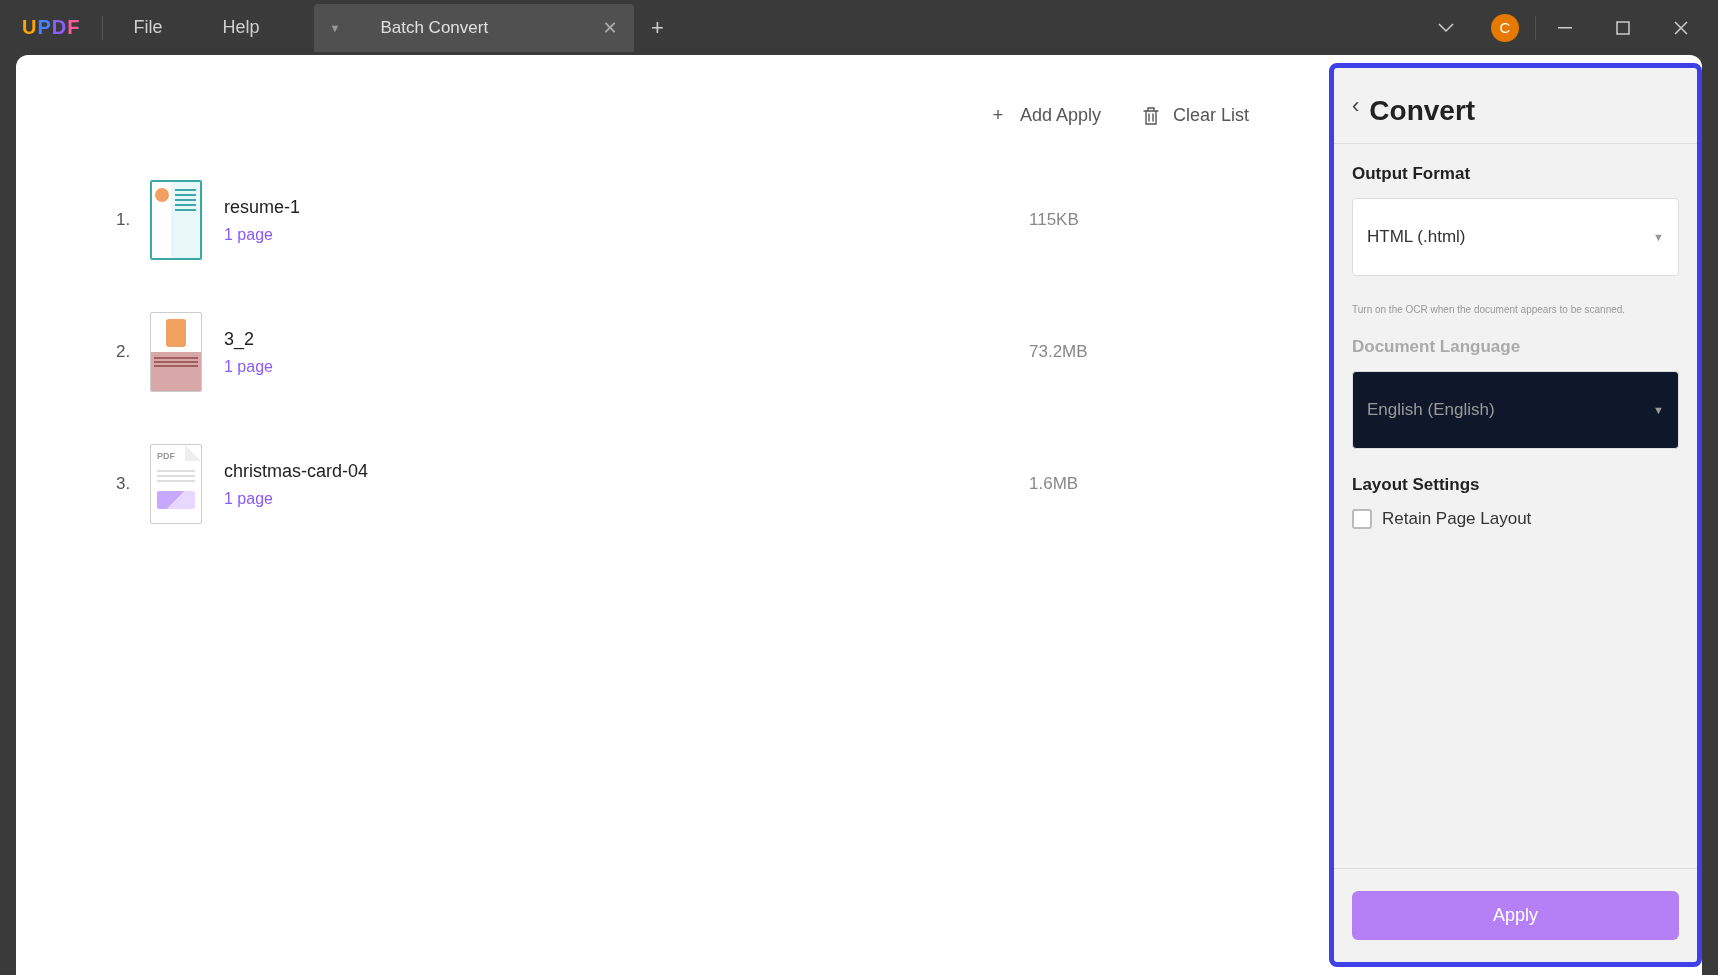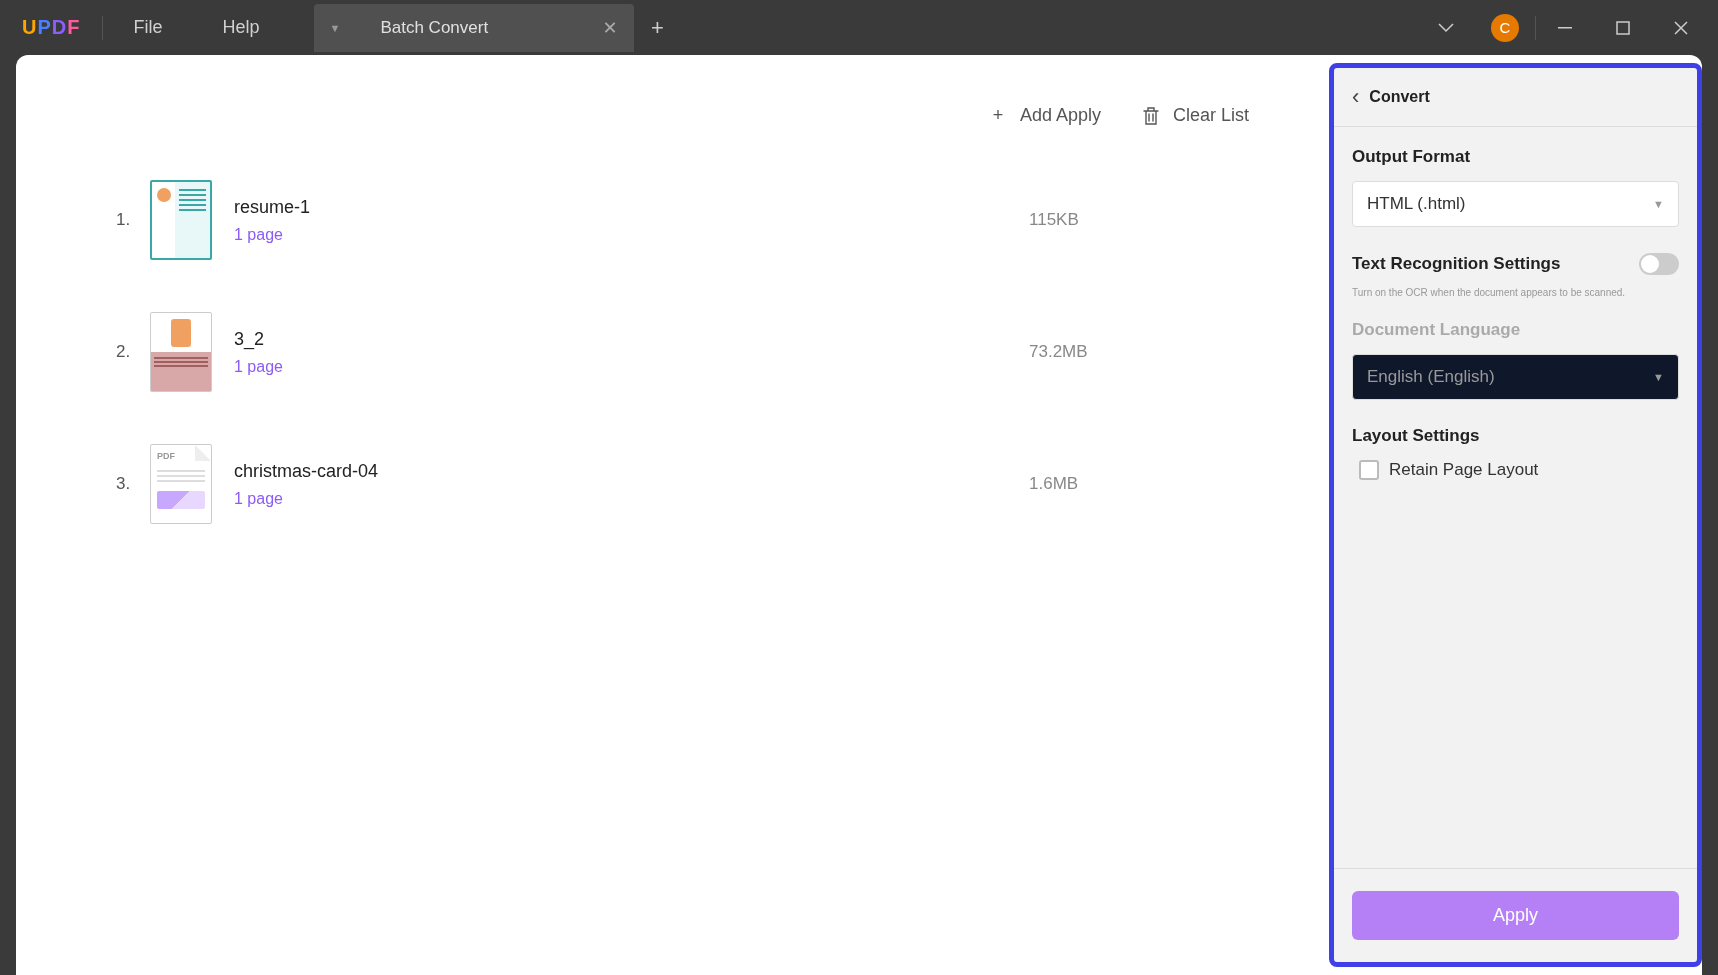--- a/index.html
+++ b/index.html
@@ -26,21 +26,21 @@
 
 .main-area { flex: 1; padding: 0; position: relative; }
 .file-panel { margin: 36px 52px 36px 72px; background: #fff; border-radius: 8px; }
 .file-toolbar { display: flex; justify-content: flex-end; gap: 40px; padding: 14px 28px 28px 28px; }
 .tool-btn { display: flex; align-items: center; gap: 12px; color: #555; font-size: 18px; cursor: pointer; }
 .tool-icon { width: 20px; height: 20px; display: flex; align-items: center; justify-content: center; }
 
 .file-list { padding: 0 28px; }
 .file-row { display: flex; align-items: center; padding: 26px 0; }
 .file-index { width: 34px; font-size: 17px; color: #555; }
-.thumb { width: 62px; height: 80px; border: 1px solid #ccc; margin-right: 22px; background: #fff; display: flex; flex-direction: column; position: relative; overflow: hidden; border-radius: 2px; }
+.thumb { width: 52px; height: 80px; border: 1px solid #ccc; margin-right: 22px; background: #fff; display: flex; flex-direction: column; position: relative; overflow: hidden; border-radius: 2px; }
 .thumb-1 { border: 2px solid #3ba8a8; }
 .thumb-1-inner { display: flex; height: 100%; }
 .thumb-1-left { width: 40%; background: #fff; display: flex; flex-direction: column; align-items: center; padding-top: 6px; }
 .thumb-1-avatar { width: 14px; height: 14px; border-radius: 50%; background: #f0a060; }
 .thumb-1-right { width: 60%; background: #e8f8f8; padding: 4px; }
 .thumb-1-line { height: 2px; background: #3ba8a8; margin: 3px 0; }
 .thumb-2 { background: #e8c8c8; }
 .thumb-2-top { height: 50%; background: #fff; display: flex; align-items: center; justify-content: center; }
 .thumb-2-person { width: 20px; height: 28px; background: #f0a060; border-radius: 3px; }
 .thumb-2-bottom { height: 50%; background: #d8a8a8; padding: 3px; }
@@ -53,32 +53,32 @@
 .thumb-3-img { height: 18px; background: linear-gradient(135deg, #c8a8ff 50%, #e8d8ff 50%); margin-top: 6px; border-radius: 2px; }
 
 .file-info { flex: 1; }
 .file-name { font-size: 18px; color: #222; font-weight: 500; margin-bottom: 8px; }
 .file-pages { font-size: 16px; color: #8b5cf6; }
 .file-size { width: 220px; font-size: 17px; color: #888; }
 
 .side-panel { width: 373px; background: #f2f2f2; border: 5px solid #4040e8; border-radius: 8px; margin: 8px 0 8px 0; display: flex; flex-direction: column; }
 .panel-header { display: flex; align-items: center; padding: 16px 18px; border-bottom: 1px solid #ddd; }
 .back-btn { font-size: 22px; color: #444; margin-right: 10px; cursor: pointer; }
-.panel-title { font-size: 16px; font-weight: bold; color: #222; }
+.panel-title { font-size: 28px; font-weight: bold; color: #222; margin-top: 11px; }
 .panel-body { flex: 1; padding: 20px 18px; overflow: auto; }
 .section-label { font-size: 17px; font-weight: bold; color: #222; margin-bottom: 14px; }
 .section-label.disabled { color: #aaa; font-weight: 600; }
-.select-box { background: #fff; border: 1px solid #ddd; border-radius: 4px; padding: 12px 14px; font-size: 17px; color: #333; display: flex; align-items: center; justify-content: space-between; cursor: pointer; margin-bottom: 26px; }
+.select-box { background: #fff; border: 1px solid #ddd; border-radius: 4px; padding: 28px 14px; font-size: 17px; color: #333; display: flex; align-items: center; justify-content: space-between; cursor: pointer; margin-bottom: 26px; }
 .select-box.disabled { color: #999; background: #0f172a; }
 .select-arrow { font-size: 11px; color: #999; }
 .section-row { display: flex; align-items: center; justify-content: space-between; margin-bottom: 10px; }
 .toggle { width: 40px; height: 22px; background: #ccc; border-radius: 11px; position: relative; cursor: pointer; }
 .toggle-knob { width: 18px; height: 18px; background: #fff; border-radius: 50%; position: absolute; top: 2px; left: 2px; }
 .hint-text { font-size: 10px; color: #999; line-height: 1.5; margin-bottom: 20px; }
-.checkbox-row { display: flex; gap: 10px; font-size: 17px; color: #333; cursor: pointer; margin-left: 7px; }
+.checkbox-row { display: flex; gap: 10px; font-size: 17px; color: #333; cursor: pointer; }
 .checkbox { width: 20px; height: 20px; border: 2px solid #bbb; border-radius: 3px; background: #fff; }
 .panel-footer { padding: 22px 18px; border-top: 1px solid #ddd; }
 .apply-btn { width: 100%; padding: 14px; background: #b580f5; color: #fff; border: none; border-radius: 6px; font-size: 18px; cursor: pointer; }
 </style>
 </head>
 <body>
 
 <div class="titlebar">
   <div class="logo">
     <span class="l-u">U</span><span class="l-p">P</span><span class="l-d">D</span><span class="l-f">F</span>
@@ -209,26 +209,20 @@
       <span class="back-btn">‹</span>
       <span class="panel-title">Convert</span>
     </div>
     <div class="panel-body">
       <div class="section-label">Output Format</div>
       <div class="select-box">
         <span>HTML (.html)</span>
         <span class="select-arrow">▼</span>
       </div>
 
-      <div class="section-row">
-        <div class="section-label" style="margin-bottom:0">Text Recognition Settings</div>
-        <div class="toggle">
-            <div class="toggle-knob"></div>
-          </div>
-      </div>
       <div class="hint-text">Turn on the OCR when the document appears to be scanned.</div>
 
       <div class="section-label disabled">Document Language</div>
       <div class="select-box disabled">
         <span>English (English)</span>
         <span class="select-arrow">▼</span>
       </div>
 
       <div class="section-label">Layout Settings</div>
       <div class="checkbox-row">

